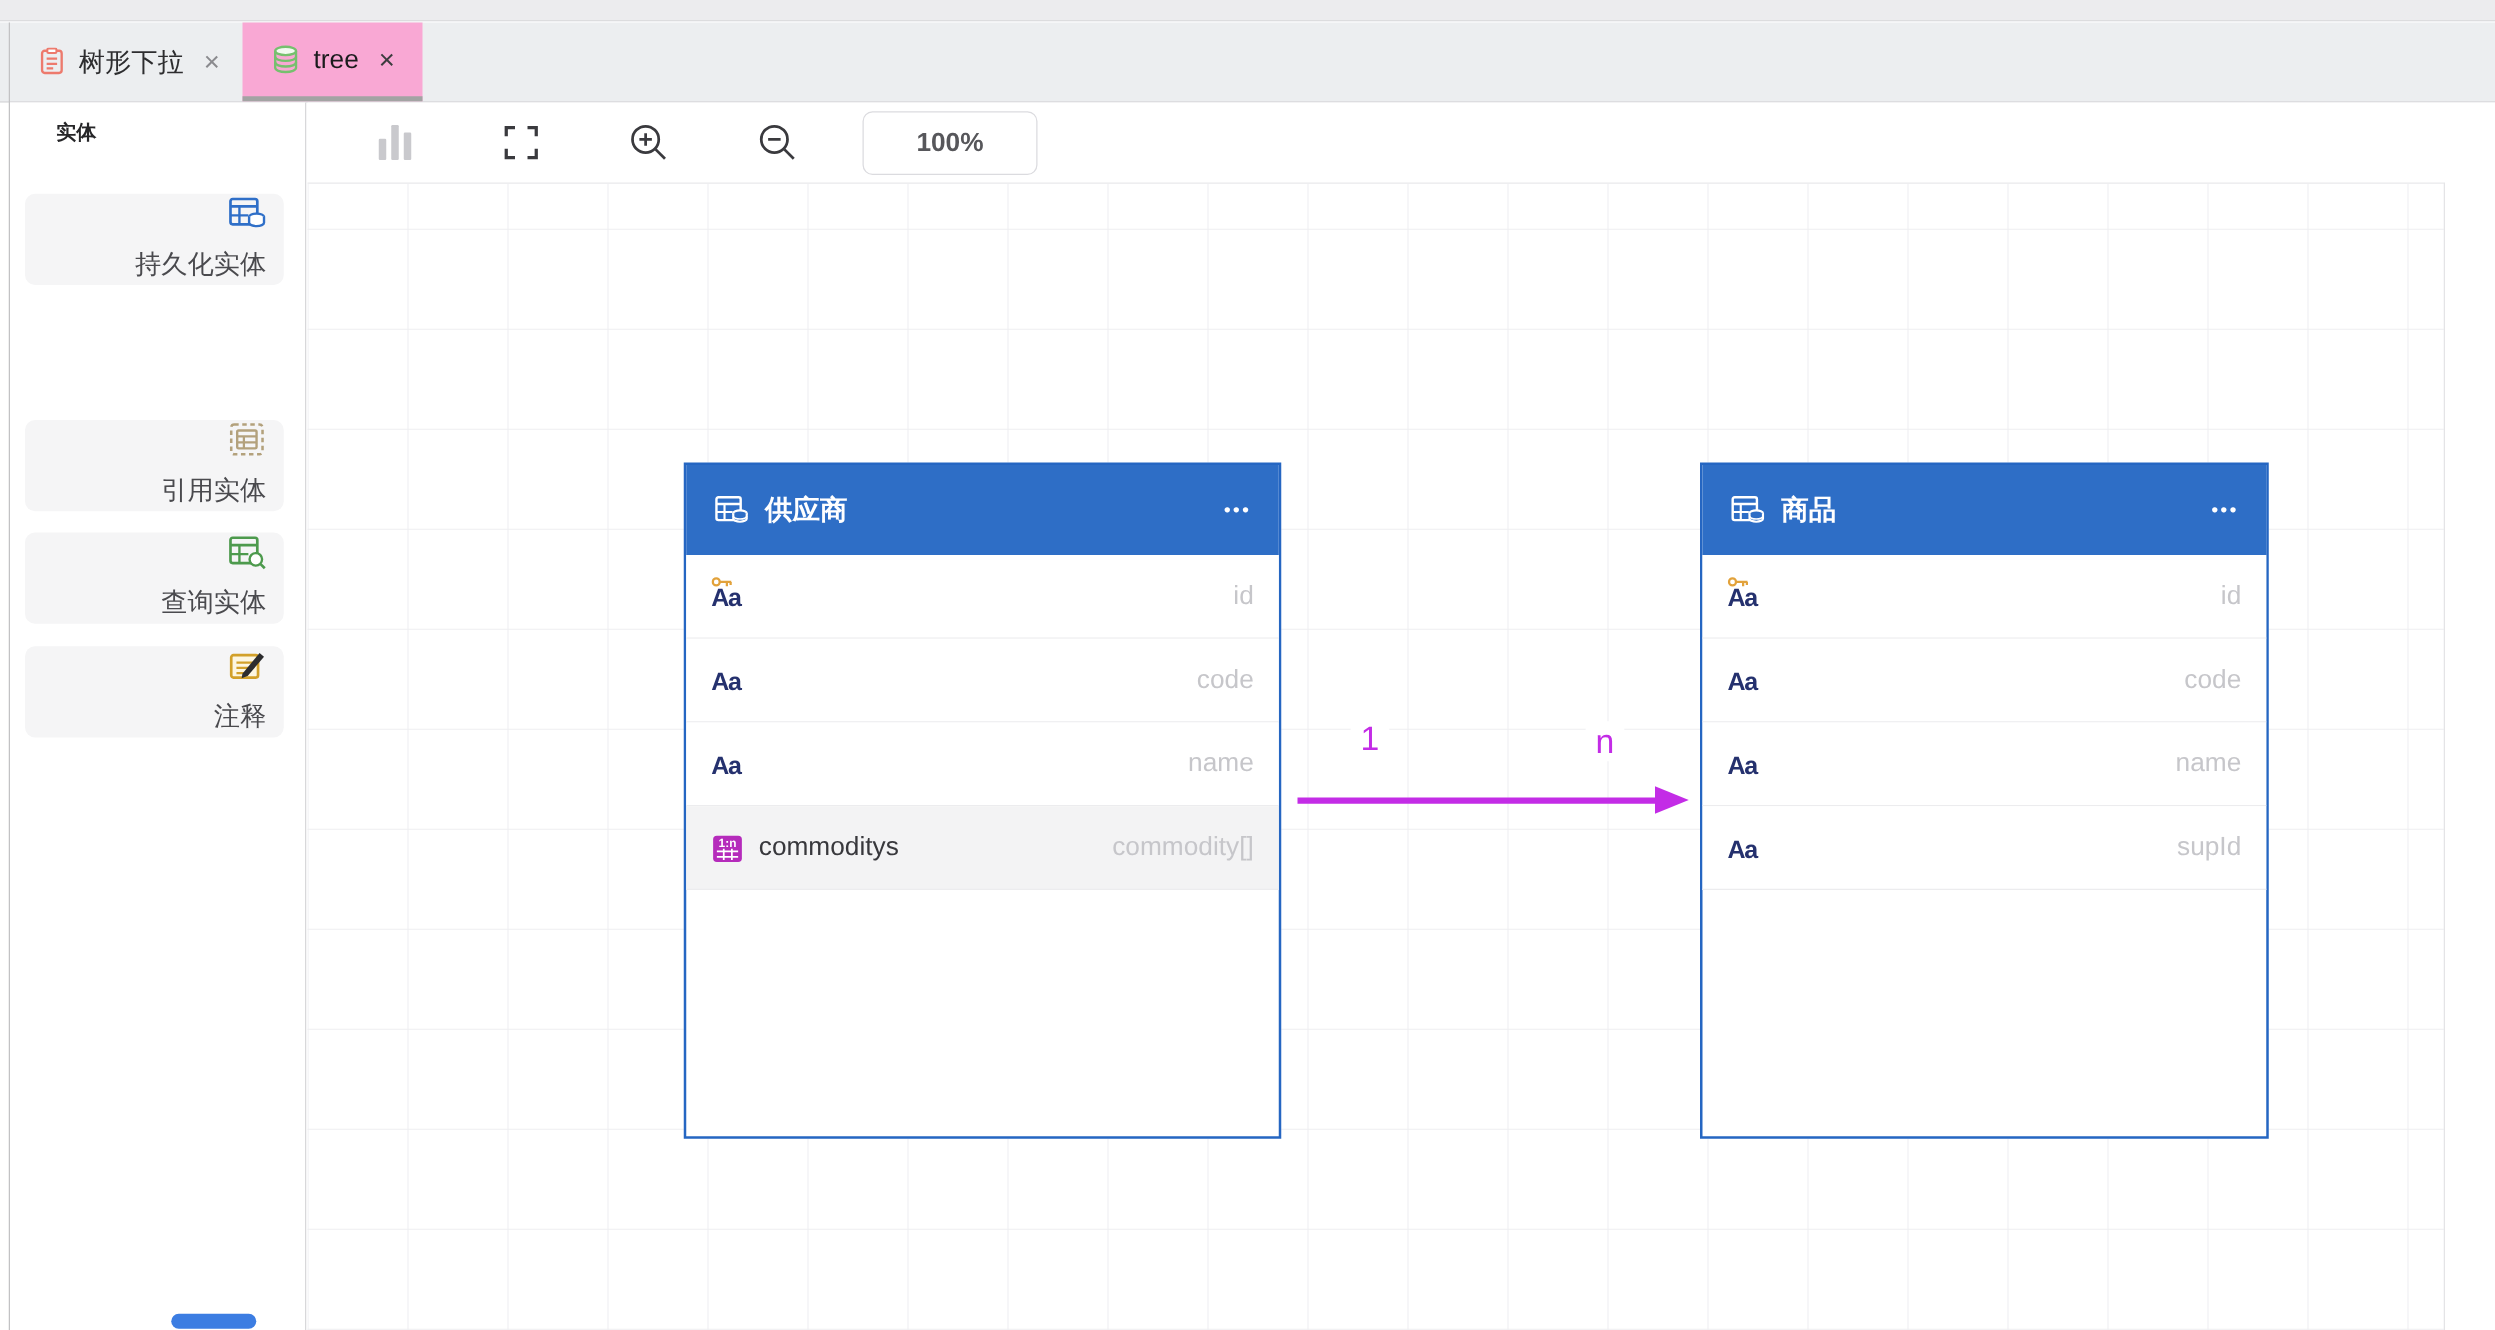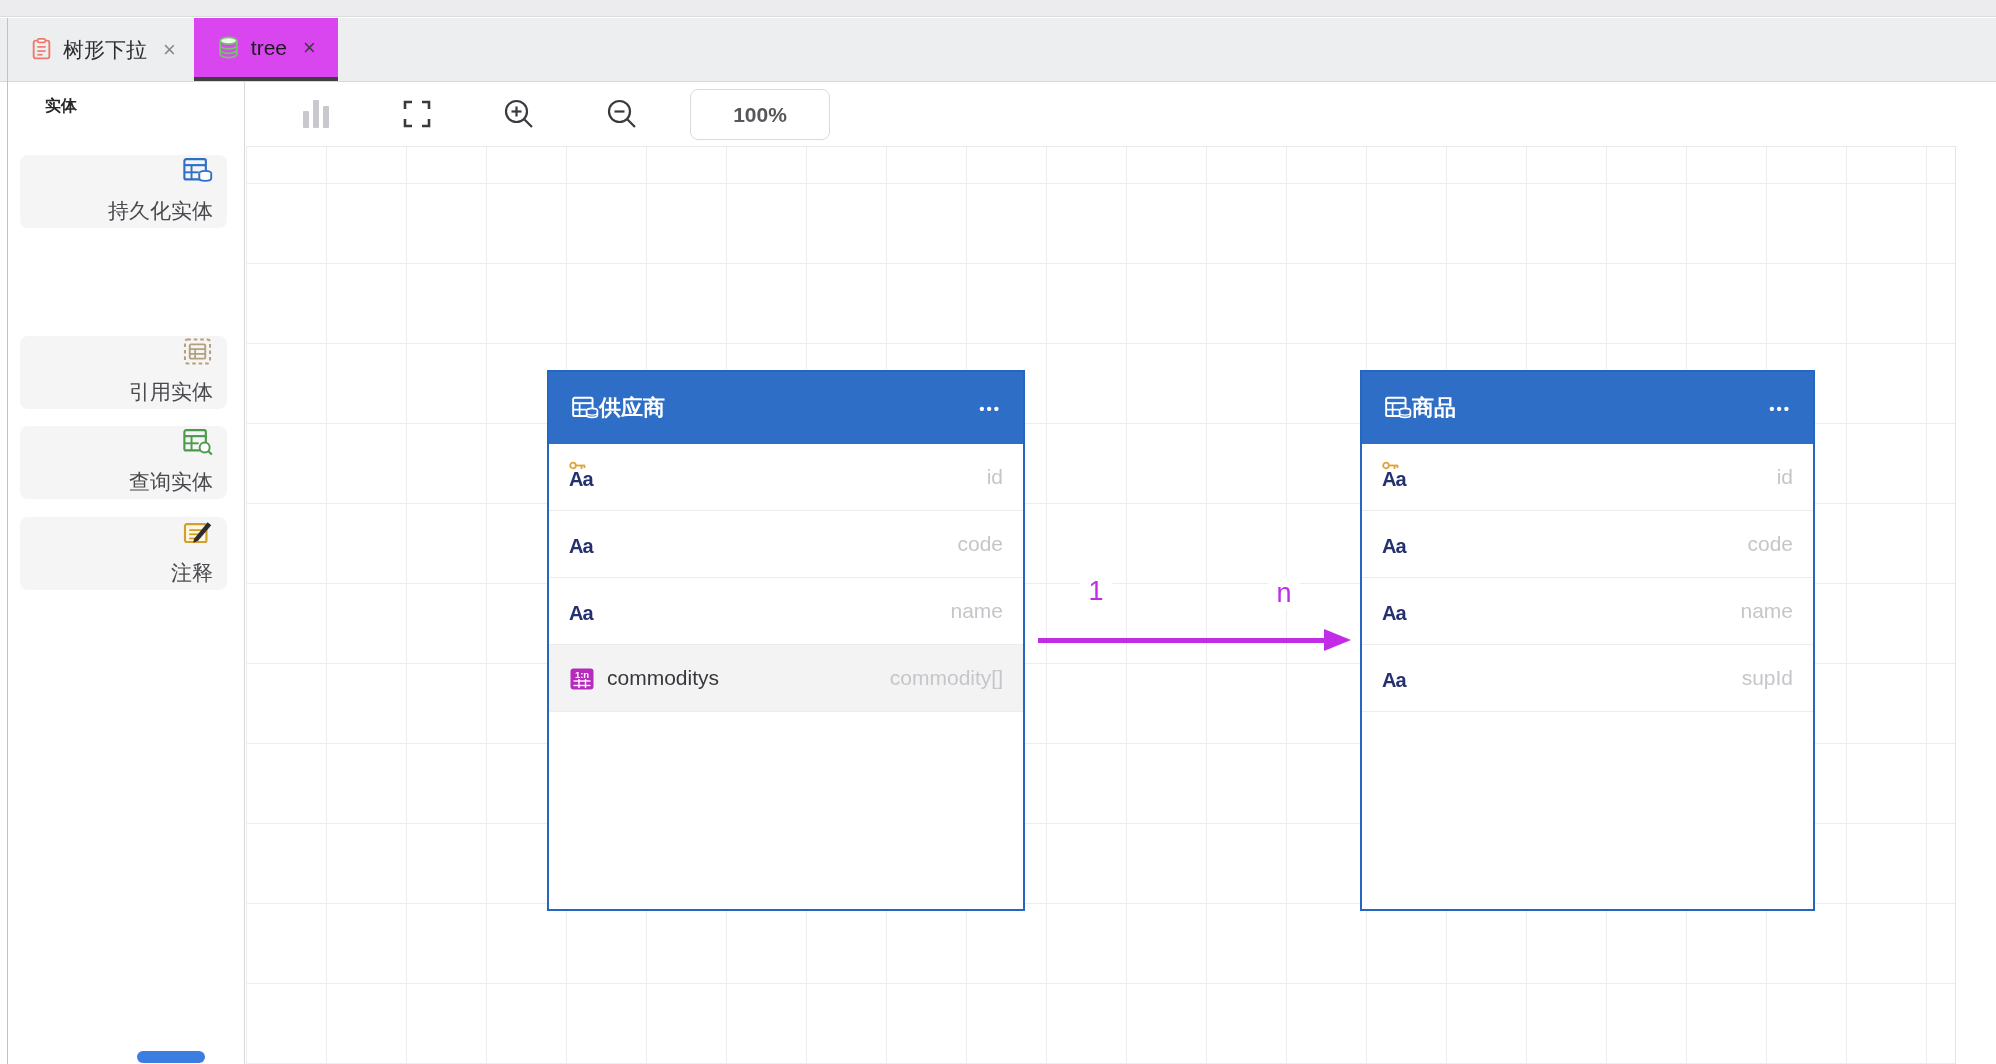--- a/index.html
+++ b/index.html
@@ -8,21 +8,21 @@
   .app { position:relative; width:1996px; height:1064px; background:#fff; }
 
   
   .titlestrip { position:absolute; left:0; top:0; width:100%; height:17px;
                 background:#ececee; border-bottom:1px solid #dcdcde; }
   .tabbar { position:absolute; left:0; top:18px; width:100%; height:64px;
             background:#eceef0; border-bottom:1px solid #d8d8da; display:flex; align-items:stretch; }
   .left-edge { position:absolute; left:7px; top:18px; bottom:0; width:1px; background:#c2c2c4; z-index:30; }
   .tab { display:flex; align-items:center; padding:0 18px 0 14px; gap:10px; cursor:pointer; }
   .tab.inactive { margin-left:16px; }
-  .tab.active { background:#d946ef; border-bottom:4px solid #404040; padding:0 22px;justify-content:space-between; }
+  .tab.active { background:#f9a8d4; border-bottom:4px solid #a3a3a3; padding:0 22px;justify-content:space-between; }
   .tab-label { font-size:21px; color:#2d2d2f; white-space:nowrap; }
   .tab.active .tab-label { color:#1b1b1d; font-weight:500; }
   .tab-close { font-size:22px; color:#8a8a8e; line-height:1; margin-left:6px; }
   .tab.active .tab-close { color:#3c3c3e; }
 
   
   .sidebar { position:absolute; left:8px; top:82px; width:237px; bottom:0;
              background:#ffffff; border-right:1px solid #d8d8da; z-index:5; }
   .sidebar-title { position:absolute; left:37px; top:14px; font-size:16px; font-weight:bold; color:#262628; }
   .side-item { position:absolute; left:12px; width:207px; height:73px; background:#f5f5f6;
@@ -52,21 +52,21 @@
             background-image:
               linear-gradient(to right,#ededf0 1px,transparent 1px),
               linear-gradient(to bottom,#ededf0 1px,transparent 1px);
             background-size:80px 80px; background-position:0px 36px; }
 
   .entity { position:absolute; top:223px; height:541px; background:#fff;
             border:2px solid #2566c2; }
   .entity.supplier  { left:301px; width:478px; }
   .entity.commodity { left:1114px; width:455px; }
   .ent-header { height:72px; background:#2e6ec6; display:flex; align-items:center;
-                padding:0 22px; cursor:move; }
+                padding:0 22px; gap:13px; cursor:move; }
   .ent-title { color:#fff; font-size:22px; font-weight:bold; }
   .ent-menu { margin-left:auto; color:#fff; font-size:15px; font-weight:bold;
               letter-spacing:2px; cursor:pointer; }
   .frow { height:67px; display:flex; align-items:center; padding:0 20px;
           border-bottom:1px solid #ececee; background:#fff; cursor:pointer; }
   .frow.selected { background:#f3f3f4; }
   .ficon { position:relative; width:34px; height:40px; display:flex; align-items:flex-end; }
   .aa { font-size:20px; font-weight:800; color:#25316e; letter-spacing:-1px; line-height:1; padding-bottom:8px; }
   .keysvg { position:absolute; left:0; top:4px; }
   .fname { font-size:21px; color:#38383c; margin-left:12px; }

